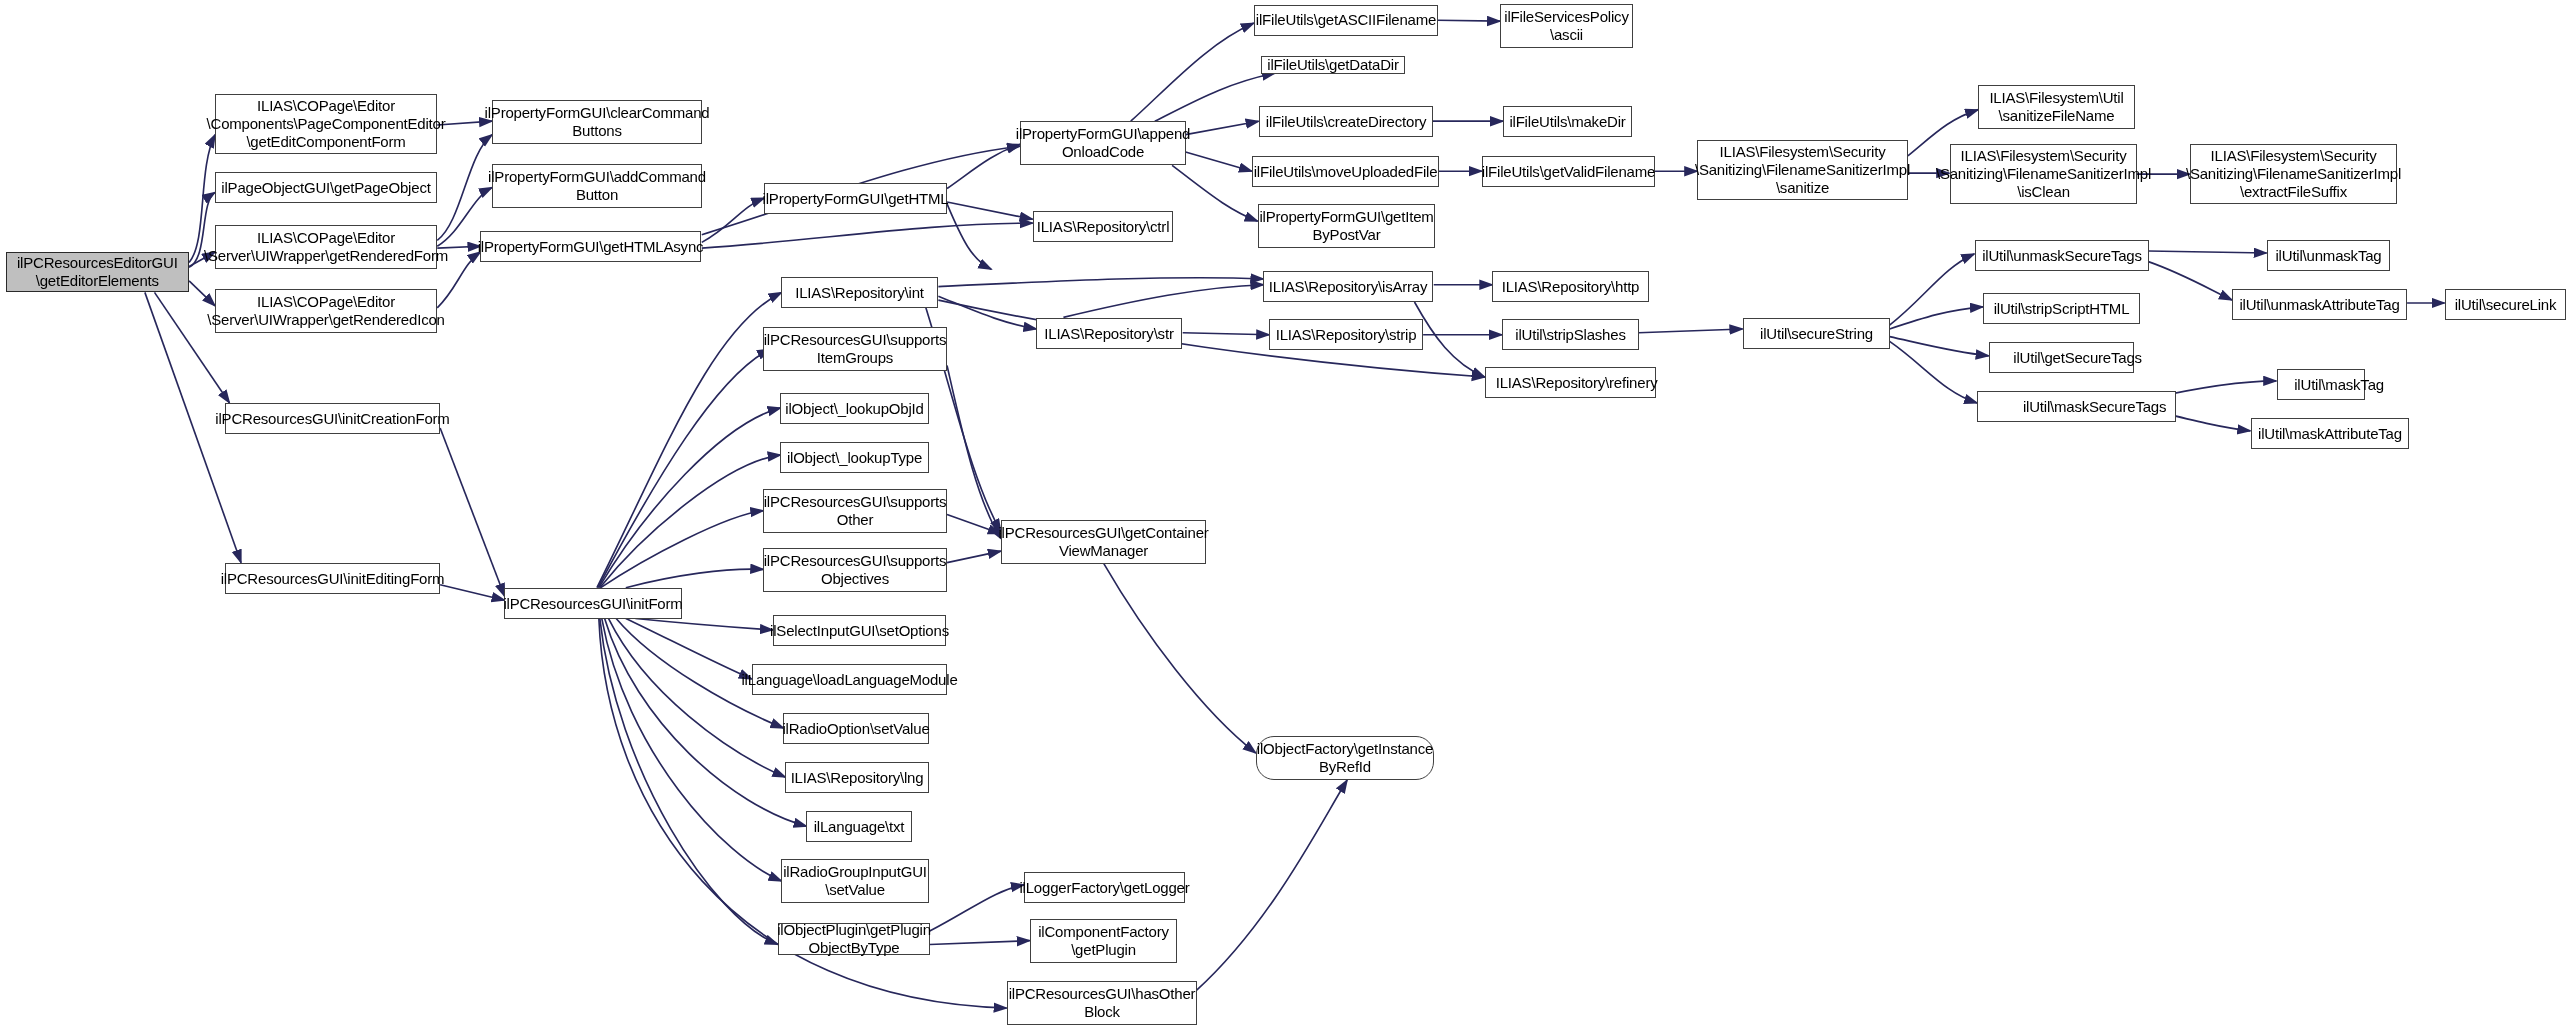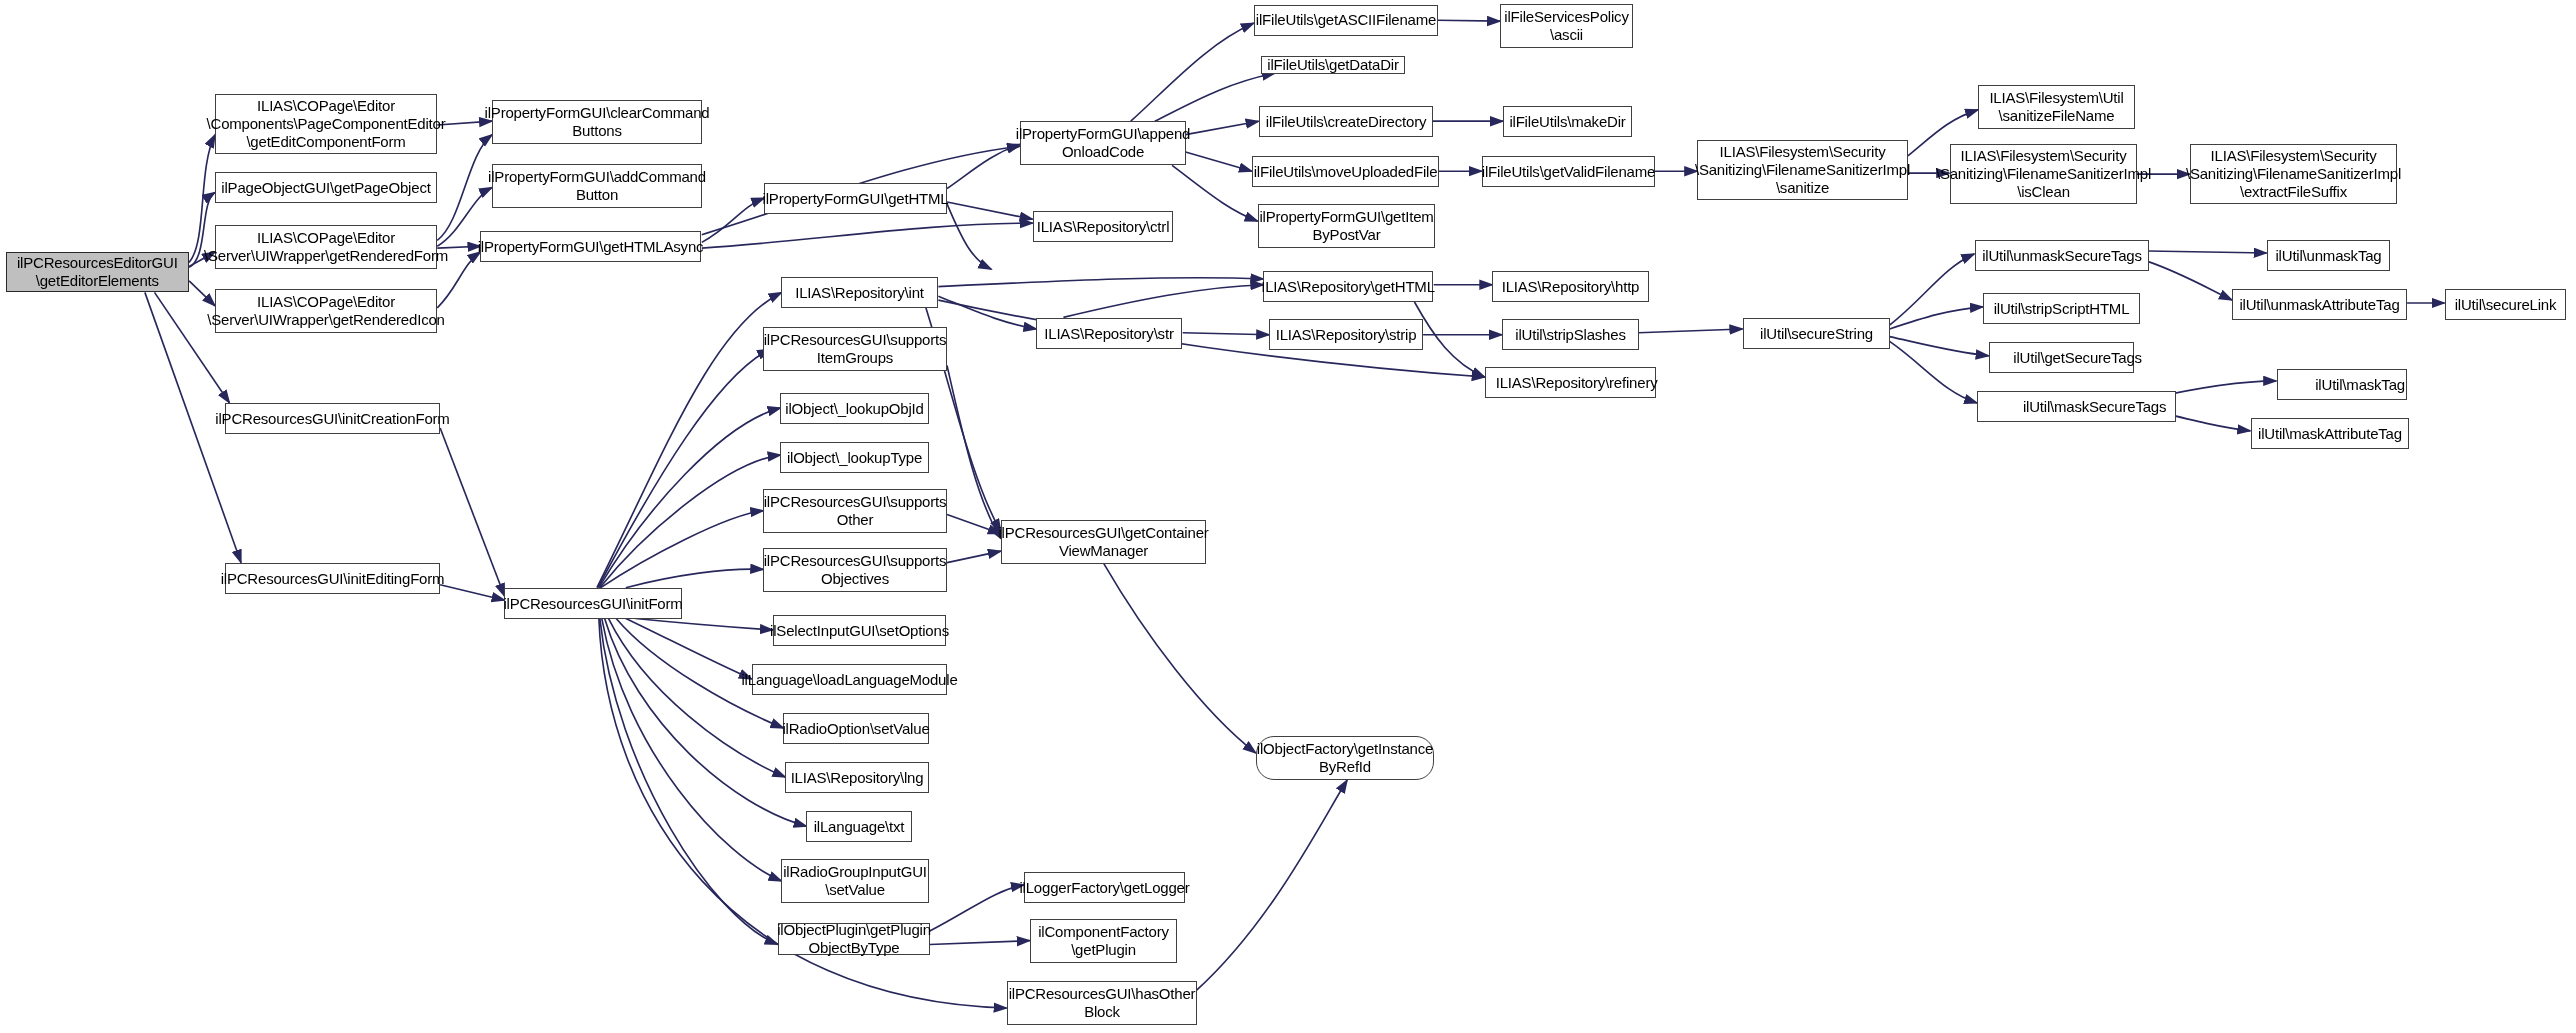--- a/index.html
+++ b/index.html
@@ -192,31 +192,31 @@
 \Sanitizing\FilenameSanitizerImpl
 \sanitize</div>
       <div class="node" style="left: 1978px; top: 85px; width: 157px; height: 44px;">ILIAS\Filesystem\Util
 \sanitizeFileName</div>
       <div class="node" style="left: 1950px; top: 144px; width: 187px; height: 60px;">ILIAS\Filesystem\Security
 \Sanitizing\FilenameSanitizerImpl
 \isClean</div>
       <div class="node" style="left: 2190px; top: 144px; width: 207px; height: 60px;">ILIAS\Filesystem\Security
 \Sanitizing\FilenameSanitizerImpl
 \extractFileSuffix</div>
-      <div class="node" style="left: 1263px; top: 271px; width: 170px; height: 31px;">ILIAS\Repository\getHTML</div>
+      <div class="node" style="left: 1263px; top: 271px; width: 170px; height: 31px;">ILIAS\Repository\isArray</div>
       <div class="node" style="left: 1036px; top: 318px; width: 146px; height: 31px;">ILIAS\Repository\str</div>
       <div class="node" style="left: 1269px; top: 319px; width: 154px; height: 31px;">ILIAS\Repository\strip</div>
       <div class="node" style="left: 1492px; top: 271px; width: 157px; height: 31px;">ILIAS\Repository\http</div>
       <div class="node" style="left: 1502px; top: 319px; width: 137px; height: 31px;">ilUtil\stripSlashes</div>
       <div class="node" style="left: 1485px; top: 367px; width: 171px; height: 31px; padding-left: 16px;">ILIAS\Repository\refinery</div>
       <div class="node" style="left: 1743px; top: 318px; width: 147px; height: 31px;">ilUtil\secureString</div>
       <div class="node" style="left: 1975px; top: 240px; width: 174px; height: 31px;">ilUtil\unmaskSecureTags</div>
       <div class="node" style="left: 1983px; top: 293px; width: 157px; height: 31px;">ilUtil\stripScriptHTML</div>
       <div class="node" style="left: 1989px; top: 342px; width: 145px; height: 31px; padding-left: 36px;">ilUtil\getSecureTags</div>
       <div class="node" style="left: 1977px; top: 391px; width: 199px; height: 31px; padding-left: 40px;">ilUtil\maskSecureTags</div>
       <div class="node" style="left: 2267px; top: 240px; width: 123px; height: 31px;">ilUtil\unmaskTag</div>
       <div class="node" style="left: 2232px; top: 289px; width: 175px; height: 31px;">ilUtil\unmaskAttributeTag</div>
       <div class="node" style="left: 2445px; top: 289px; width: 121px; height: 31px;">ilUtil\secureLink</div>
-      <div class="node" style="left: 2277px; top: 369px; width: 130px; height: 31px; padding-left: 40px;">ilUtil\maskTag</div>
+      <div class="node" style="left: 2277px; top: 369px; width: 88px; height: 31px; padding-left: 40px;">ilUtil\maskTag</div>
       <div class="node" style="left: 2251px; top: 418px; width: 158px; height: 31px;">ilUtil\maskAttributeTag</div>
     </div>
 </div>
 
 
 </body></html>

